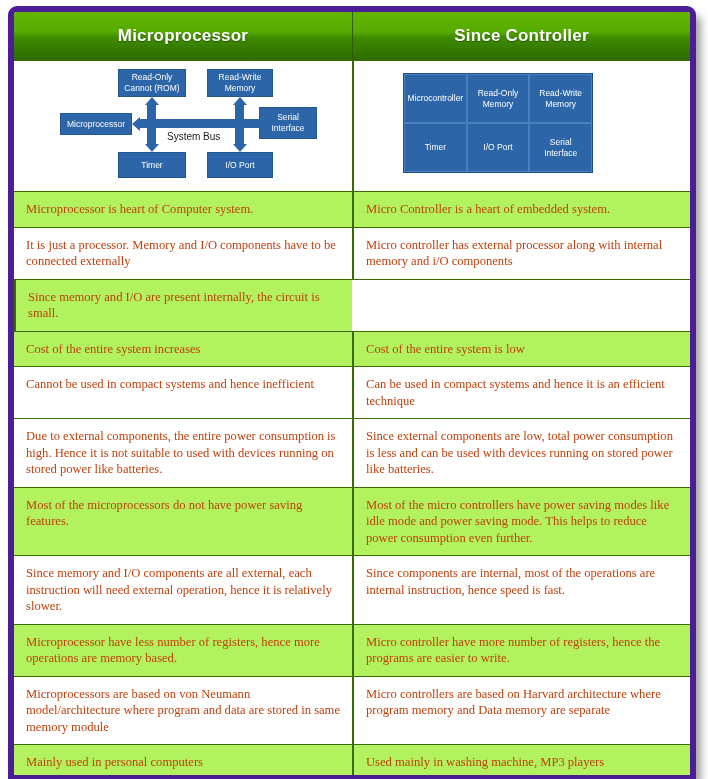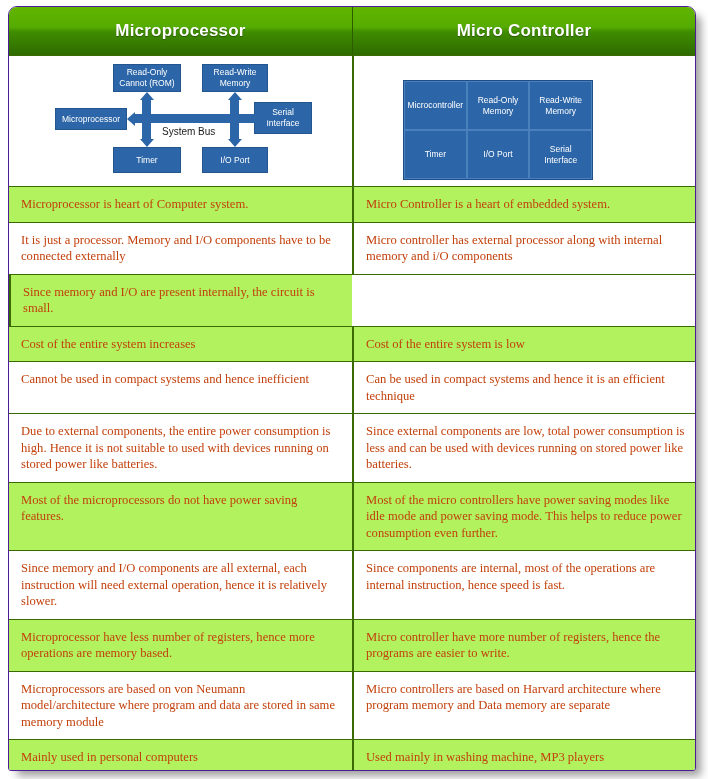--- a/index.html
+++ b/index.html
@@ -21,21 +21,21 @@
     background: #ffffff;
   }
 
   
   .card {
     position: absolute;
     left: 8px;
     top: 6px;
     width: 688px;
     box-sizing: border-box;
-    border: 1px solid #4c1d95;
+    border: 6px solid #4c1d95;
     border-radius: 9px 9px 3px 3px;
     background: #ffffff;
     box-shadow: 7px 7px 9px -2px rgba(0,0,0,0.38);
     overflow: hidden;
   }
 
   
   .thead {
     display: flex;
     height: 48px;
@@ -124,21 +124,20 @@
     left: 49px;
     top: 12px;
     width: 190px;
     height: 100px;
     display: grid;
     grid-template-columns: 1fr 1fr 1fr;
     grid-template-rows: 1fr 1fr;
     background: #2C66A8;
     border: 1px solid #1f4d85;
     box-sizing: border-box;
-    margin-top: 12px;
   }
   .mc-cell {
     border: 1px solid #4a81bd;
     box-sizing: border-box;
     color: #ffffff;
     font-family: "Liberation Sans", sans-serif;
     font-size: 8.5px;
     line-height: 11px;
     display: flex;
     align-items: center;
@@ -169,21 +168,21 @@
   .trow:last-child .td { padding-bottom: 4px; }
 </style>
 </head>
 <body>
 
 <div class="page">
   <div class="card">
 
     <div class="thead">
       <div class="th left">Microprocessor</div>
-      <div class="th right">Micro Controller</div>
+      <div class="th right">Since Controller</div>
     </div>
 
     <div class="diagram-row">
 
       <div class="diagram-cell left">
         <div class="mp-diagram">
 
           <div class="blk" style="left:104px; top:8px; width:68px; height:28px;">Read-Only Cannot (ROM)</div>
           <div class="blk" style="left:193px; top:8px; width:66px; height:28px;">Read-Write Memory</div>
 

